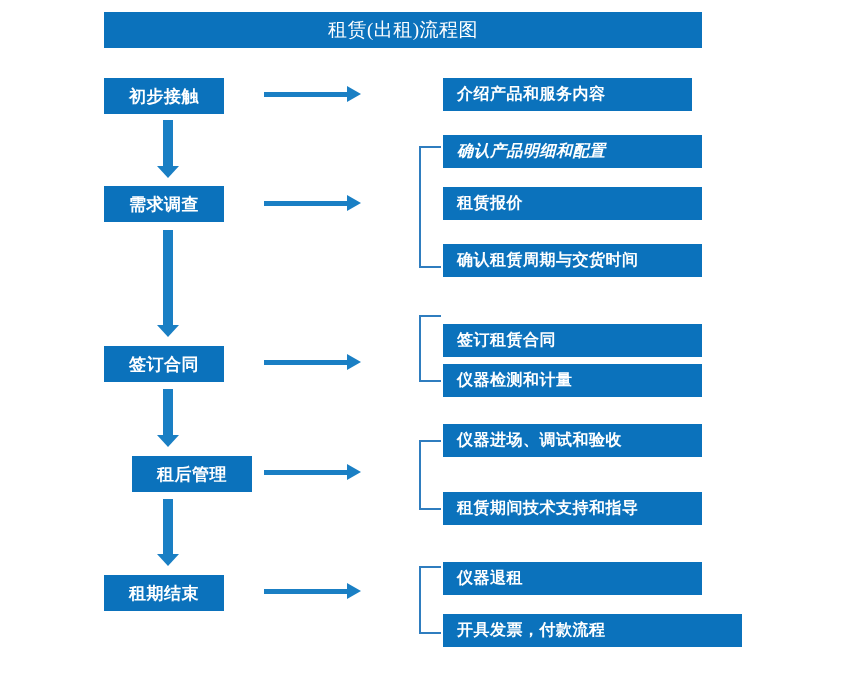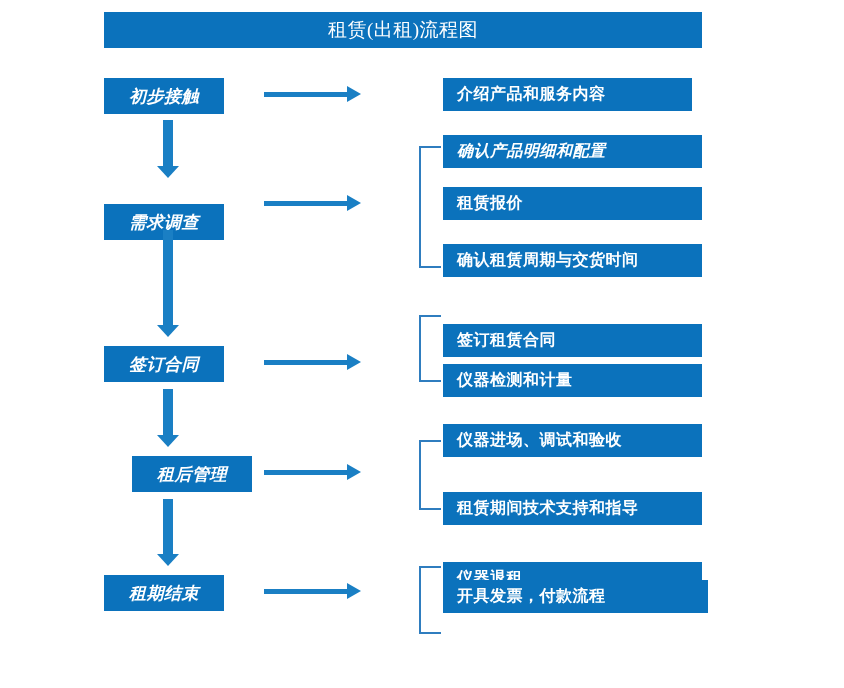--- a/index.html
+++ b/index.html
@@ -43,21 +43,20 @@
     width: 120px;
     height: 36px;
     background: #0b72bc;
     color: #ffffff;
     font-size: 17px;
     font-weight: bold;
     display: flex;
     align-items: center;
     justify-content: center;
     letter-spacing: 0.5px;
-    font-style: italic;
   }
 
   
   .detail-box {
     position: absolute;
     left: 443px;
     height: 33px;
     background: #0b72bc;
     color: #ffffff;
     font-size: 16px;
@@ -121,21 +120,21 @@
 </style>
 </head>
 <body>
 
 <div id="canvas">
 
   <div class="title-bar">租赁(出租)流程图</div>
 
   <div class="stage-box" style="top:78px;left:104px;">初步接触</div>
 
-  <div class="stage-box" style="top:204px;left:104px;">需求调查</div>
+  <div class="stage-box" style="top:186px;left:104px;">需求调查</div>
 
   <div class="stage-box" style="top:346px;left:104px;">签订合同</div>
 
   <div class="stage-box" style="top:456px;left:104px;margin-left:28px;">租后管理</div>
 
   <div class="stage-box" style="top:575px;left:104px;">租期结束</div>
 
   <div class="v-arrow" style="top:120px;height:47px;"></div>
 
   <div class="v-arrow" style="top:230px;height:96px;"></div>
@@ -173,15 +172,15 @@
   <div class="detail-box" style="top:324px;width:259px;">签订租赁合同</div>
 
   <div class="detail-box" style="top:364px;width:259px;">仪器检测和计量</div>
 
   <div class="detail-box" style="top:424px;width:259px;">仪器进场、调试和验收</div>
 
   <div class="detail-box" style="top:492px;width:259px;">租赁期间技术支持和指导</div>
 
   <div class="detail-box" style="top:562px;width:259px;">仪器退租</div>
 
-  <div class="detail-box" style="top:580px;width:265px;font-family:Liberation Mono, monospace;">开具发票，付款流程</div>
+  <div class="detail-box" style="top:614px;width:299px;font-family:Liberation Mono, monospace;">开具发票，付款流程</div>
 
 </div>
 
 </body></html>

